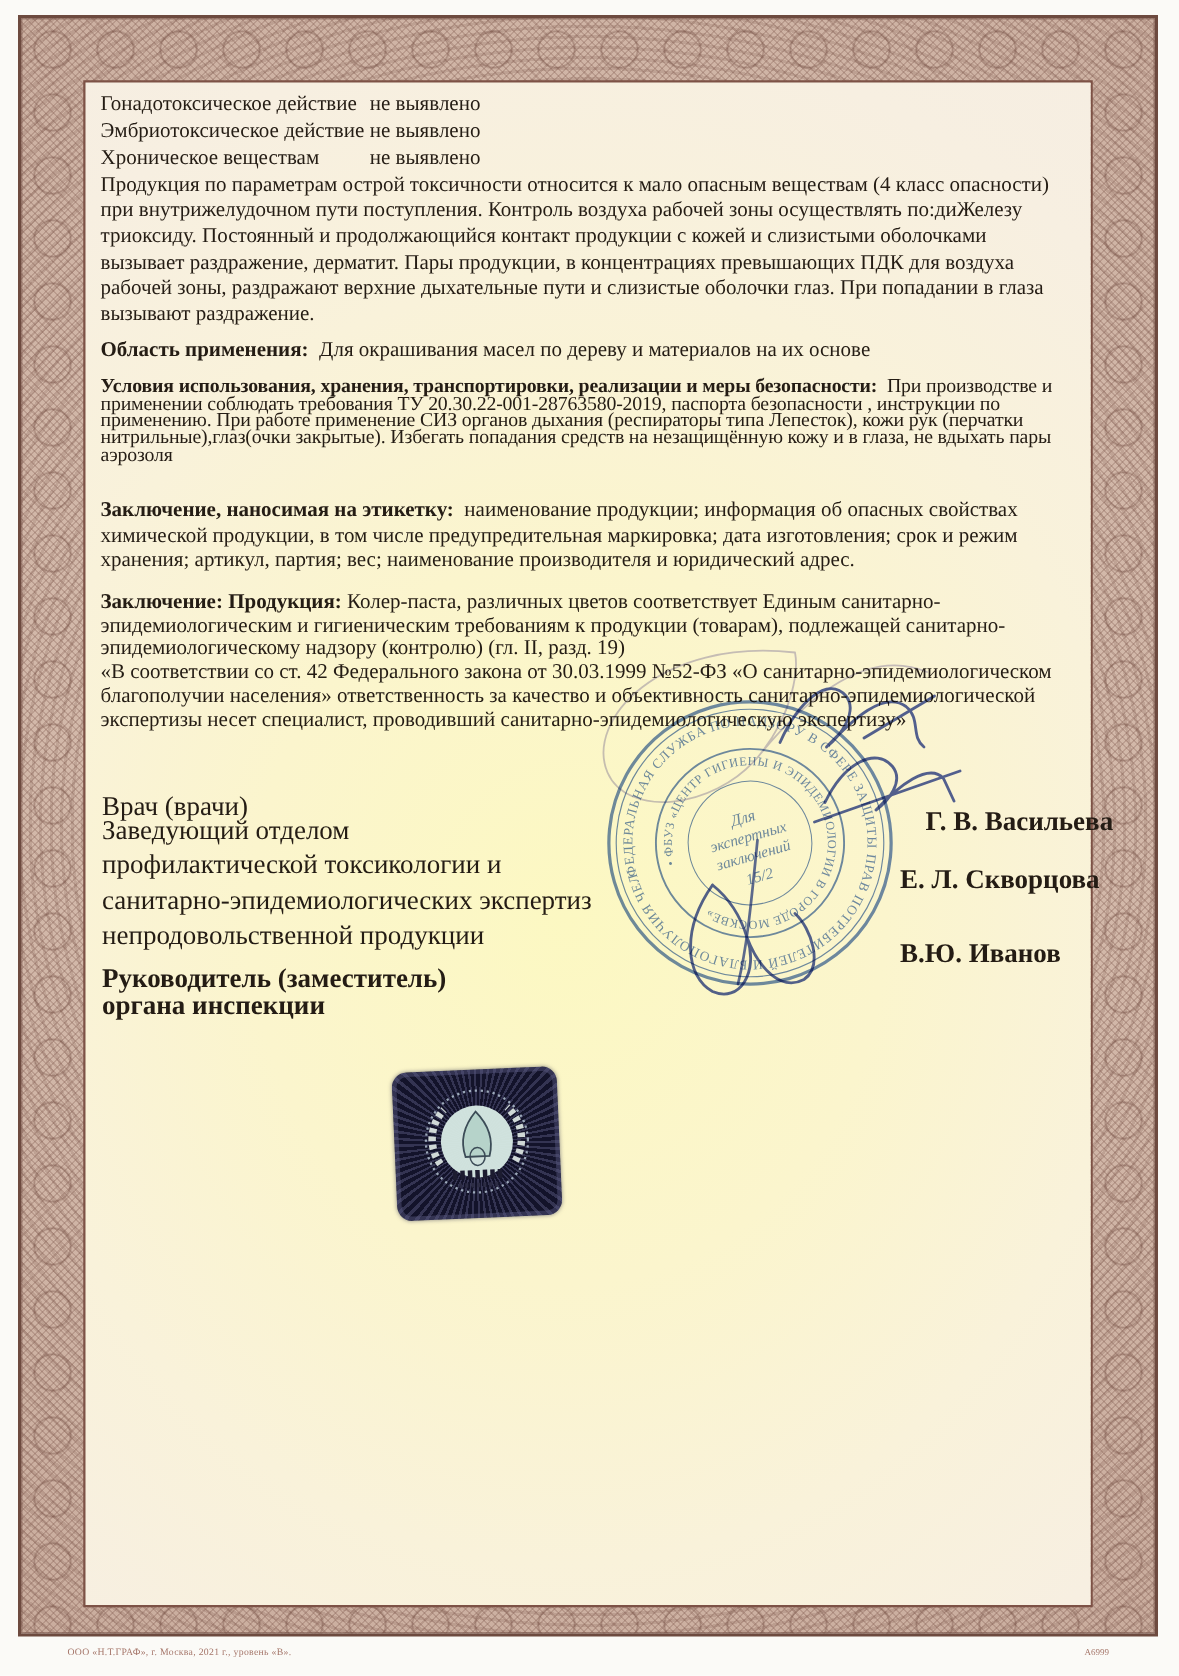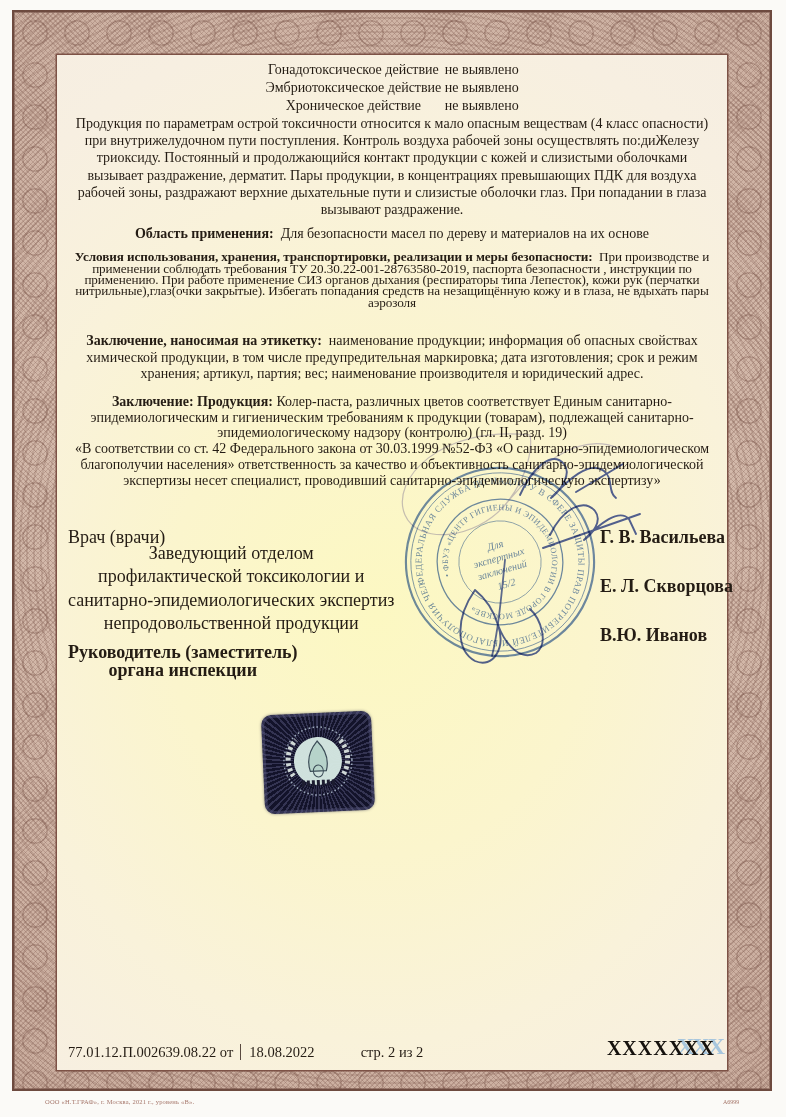--- a/index.html
+++ b/index.html
@@ -22,40 +22,40 @@
       repeating-radial-gradient(circle at 50% 50%, rgba(109,71,60,.18) 0 2px, rgba(0,0,0,0) 2px 7px),
       radial-gradient(circle at 50% 45%, #dcc5b6, #c9ac9d);
     background-size:42px 42px,auto,auto,auto,auto;
   }
   
   .content{
     position:absolute;top:55px;left:57px;right:59px;bottom:47px;
     box-shadow:0 0 0 1.5px #7d5246;
     background:radial-gradient(90% 68% at 48% 55%, #fcf8c2 0%, #fbf5cd 35%, #f9f2da 62%, #f7efe1 86%, #f6eee2 100%);
     padding:6px 10px;box-sizing:border-box;
-    font-size:14px;line-height:17px;text-align:center;
+    font-size:14px;line-height:17px;
   }
   .b{font-weight:bold;}
   .tox-row{height:18px;white-space:nowrap;}
   .tox-label{display:inline-block;width:176px;}
   p{margin:0;}
   .p-acute{line-height:17.2px;}
   .p-area{margin-top:7px;}
   .p-usage{margin-top:9px;font-size:13.2px;line-height:11.4px;letter-spacing:-.1px;}
   .p-label{margin-top:25px;line-height:16.5px;}
   .p-concl{margin-top:11px;line-height:15.8px;}
   .p-quote{line-height:15.8px;}
   
   .signatures{position:relative;margin-top:38px;height:170px;font-size:18px;}
   .sig-title{position:absolute;left:1px;white-space:pre-line;}
   .sig-name{position:absolute;left:533px;font-weight:bold;white-space:nowrap;}
   .st-1{top:2px;}
   .st-2{top:15px;line-height:23.5px;}
   .st-3{top:116px;line-height:18px;font-weight:bold;}
-  .sn-1{top:2px;}
+  .sn-1{top:12px;margin-left:17px;}
   .sn-2{top:51px;}
   .sn-3{top:100px;}
   
   .footer-line{position:absolute;left:10px;right:10px;bottom:6px;height:20px;font-size:14.5px;}
   .cert-num{position:absolute;left:1px;top:0;white-space:nowrap;}
   .cert-date{border-left:1px solid #5a4a40;padding-left:8px;margin-left:7px;}
   .page-num{position:absolute;left:50%;transform:translateX(-50%);top:0;white-space:nowrap;}
   .blank-num{position:absolute;right:2px;top:-4px;font-size:20px;font-weight:bold;letter-spacing:1px;color:#15110d;}
   .blank-num .overlay{position:absolute;right:-8px;top:-2px;font-size:24px;color:rgba(125,175,220,.65);letter-spacing:-2px;font-weight:bold;z-index:0;}
   .blank-num .main{position:relative;z-index:1;}
@@ -92,28 +92,28 @@
     <div>
       <div class="tox-row">
         <span class="tox-label">Гонадотоксическое действие</span>
         <span class="tox-value">не выявлено</span>
       </div>
       <div class="tox-row">
         <span class="tox-label">Эмбриотоксическое действие</span>
         <span class="tox-value">не выявлено</span>
       </div>
       <div class="tox-row">
-        <span class="tox-label">Хроническое действие</span>
+        <span class="tox-label">Хроническое веществам</span>
         <span class="tox-value">не выявлено</span>
       </div>
     </div>
 
     <p class="p-acute">Продукция по параметрам острой токсичности относится к мало опасным веществам (4 класс опасности) при внутрижелудочном пути поступления. Контроль воздуха рабочей зоны осуществлять по:диЖелезу триоксиду. Постоянный и продолжающийся контакт продукции с кожей и слизистыми оболочками вызывает раздражение, дерматит. Пары продукции, в концентрациях превышающих ПДК для воздуха рабочей зоны, раздражают верхние дыхательные пути и слизистые оболочки глаз. При попадании в глаза вызывают раздражение.</p>
 
-    <p class="p-area"><span class="b">Область применения:</span>&nbsp; <span>Для безопасности масел по дереву и материалов на их основе</span></p>
+    <p class="p-area"><span class="b">Область применения:</span>&nbsp; <span>Для окрашивания масел по дереву и материалов на их основе</span></p>
 
     <p class="p-usage"><span class="b">Условия использования, хранения, транспортировки, реализации и меры безопасности:</span>&nbsp; <span>При производстве и применении соблюдать требования ТУ 20.30.22-001-28763580-2019, паспорта безопасности , инструкции по применению. При работе применение СИЗ органов дыхания (респираторы типа Лепесток), кожи рук (перчатки нитрильные),глаз(очки закрытые). Избегать попадания средств на незащищённую кожу и в глаза, не вдыхать пары аэрозоля</span></p>
 
     <p class="p-label"><span class="b">Заключение, наносимая на этикетку:</span>&nbsp; <span>наименование продукции; информация об опасных свойствах химической продукции, в том числе предупредительная маркировка; дата изготовления; срок и режим хранения; артикул, партия; вес; наименование производителя и юридический адрес.</span></p>
 
     <p class="p-concl"><span class="b">Заключение: Продукция:</span> <span>Колер-паста, различных цветов соответствует Единым санитарно-эпидемиологическим и гигиеническим требованиям к продукции (товарам), подлежащей санитарно-эпидемиологическому надзору (контролю) (гл. II, разд. 19)</span></p>
 
     <p class="p-quote">«В соответствии со ст. 42 Федерального закона от 30.03.1999 №52-ФЗ «О санитарно-эпидемиологическом благополучии населения» ответственность за качество и объективность санитарно-эпидемиологической экспертизы несет специалист, проводивший санитарно-эпидемиологическую экспертизу»</p>
 
     <div class="signatures">
@@ -122,25 +122,20 @@
       <div class="sig-title st-2">Заведующий отделом
 профилактической токсикологии и
 санитарно-эпидемиологических экспертиз
 непродовольственной продукции</div>
       <div class="sig-name  sn-2">Е. Л. Скворцова</div>
       <div class="sig-title st-3">Руководитель (заместитель)
 органа инспекции</div>
       <div class="sig-name  sn-3">В.Ю. Иванов</div>
     </div>
 
-    <div class="footer-line">
-      <span class="cert-num"><span>77.01.12.П.002639.08.22</span> <span>от</span><span class="cert-date">18.08.2022</span></span>
-      <span class="page-num">стр. 2 из 2</span>
-      <span class="blank-num"><span class="overlay">XXX</span><span class="main">XXXXXXX</span></span>
-    </div>
   </div>
 
   <div class="stamp">
     <svg width="196" height="196" viewBox="0 0 200 200">
       <defs>
         <path id="ringO" d="M 100,100 m -80,0 a 80,80 0 1,1 160,0 a 80,80 0 1,1 -160,0"></path>
         <path id="ringI" d="M 100,100 m -53,0 a 53,53 0 1,1 106,0 a 53,53 0 1,1 -106,0"></path>
       </defs>
       <circle class="ring" cx="100" cy="100" r="96" stroke-width="2.2"></circle>
       <circle class="ring" cx="100" cy="100" r="91" stroke-width="0.8"></circle>

